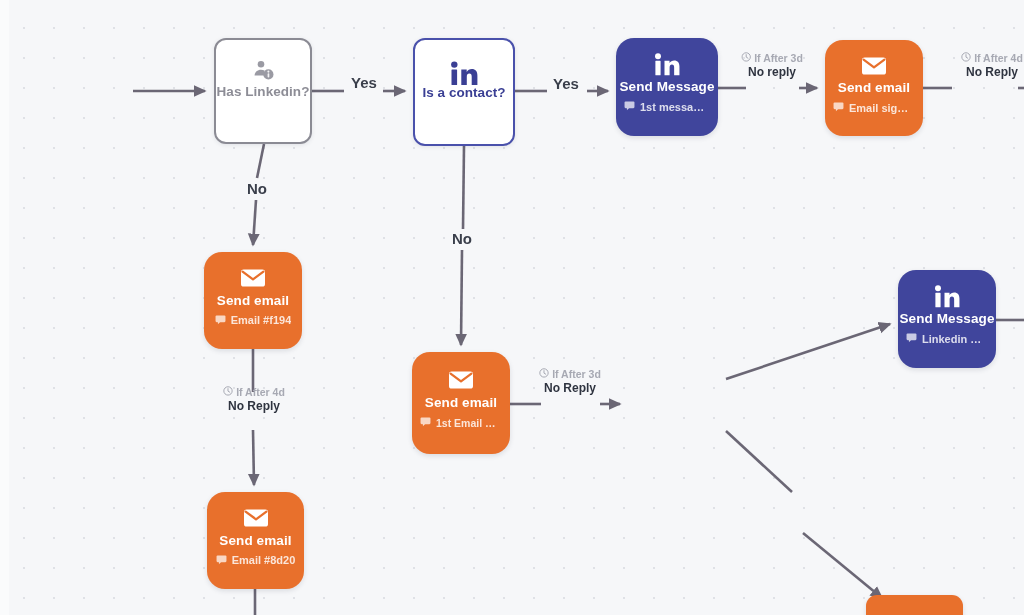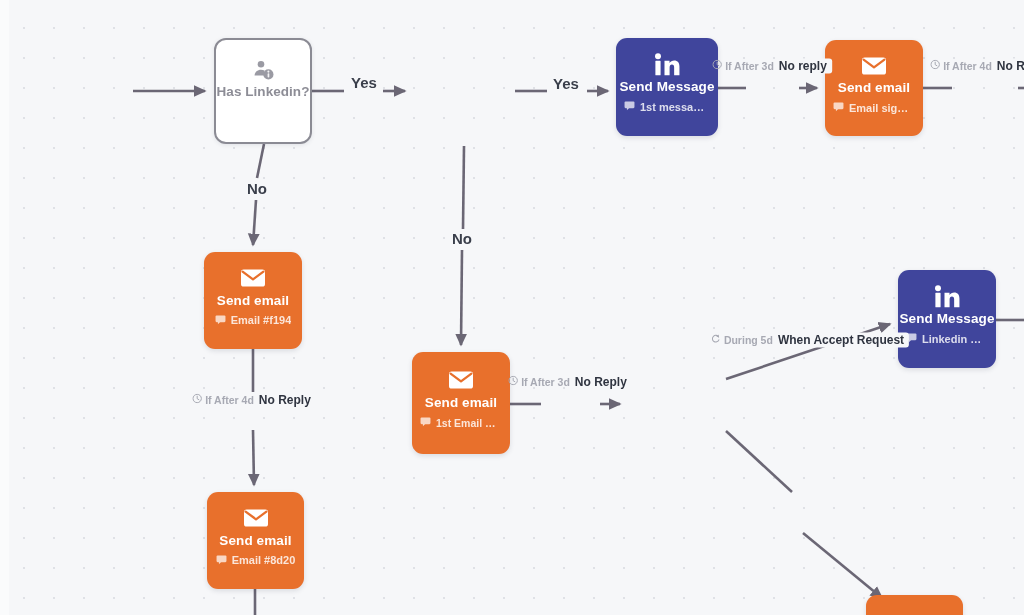--- a/index.html
+++ b/index.html
@@ -84,21 +84,21 @@
   .node-decision .title {
     font-size: 13.5px;
     font-weight: 600;
     letter-spacing: 0.05px;
   }
   .node-decision.gray .title { color: #8d8d96; }
   .node-decision.indigo .title { color: #3a3f94; }
 
   
   .node-action {
-    border-radius: 11px;
+    border-radius: 18px;
     color: #ffffff;
     box-shadow: 0 2px 5px rgba(40,50,70,0.13);
     padding: 0 8px;
   }
   .node-action.blue { background: #40459c; }
   .node-action.orange { background: #e8702c; }
   .node-action .icon-wrap {
     position: absolute;
     top: 14px;
     left: 0; right: 0;
@@ -129,20 +129,21 @@
     overflow: hidden;
     text-overflow: ellipsis;
     white-space: nowrap;
   }
 
   
   .edge-label {
     position: absolute;
     z-index: 4;
     display: flex;
+    flex-direction: column;
     align-items: center;
     line-height: 1.25;
     white-space: nowrap;
     pointer-events: none;
   }
   .edge-label .cond {
     display: flex;
     align-items: center;
     gap: 3px;
     font-size: 10.5px;
@@ -226,20 +227,32 @@
           <path d="M3.6 17.6c0-3.6 2.9-5.8 6.4-5.8 1.3 0 2.5.3 3.5.8l-.4 5H3.6z" fill="#9a9aa3"></path>
           <circle cx="17.4" cy="16.4" r="5.1" fill="#9a9aa3"></circle>
           <circle cx="17.4" cy="13.6" r="1.05" fill="#f2f2f4"></circle>
           <rect x="16.6" y="15.3" width="1.7" height="4.2" rx="0.8" fill="#f2f2f4"></rect>
         </svg>
       </span>
     </div>
     <span class="title">Has Linkedin?</span>
   </div>
 
+  <div class="node node-decision indigo" style="left:413px; top:38px; width:102px; height:108px;">
+    <div class="icon-wrap" style="top:20px;">
+      <span>
+        <svg width="30" height="28" viewBox="0 0 30 28" aria-hidden="true">
+          <rect x="2.5" y="9.5" width="5.6" height="15.5" rx="0.6" fill="#3a3f94"></rect>
+          <circle cx="5.3" cy="4.6" r="3.2" fill="#3a3f94"></circle>
+          <path d="M12.3 9.5h5.4v2.4c1-1.7 2.9-2.8 5.1-2.8 3.7 0 5.6 2.3 5.6 6.6V25h-5.7v-8.3c0-2-.7-3.2-2.4-3.2-1.6 0-2.5 1.1-2.5 3.2V25h-5.5z" fill="#3a3f94"></path>
+        </svg>
+      </span>
+    </div>
+    <span class="title">Is a contact?</span>
+  </div>
 
   <div class="node node-action blue" style="left:616px; top:38px; width:102px; height:98px;">
     <div class="icon-wrap">
       <span>
         <svg width="28" height="26" viewBox="0 0 30 28" aria-hidden="true">
           <rect x="2.5" y="9.5" width="5.6" height="15.5" rx="0.6" fill="#ffffff"></rect>
           <circle cx="5.3" cy="4.6" r="3.2" fill="#ffffff"></circle>
           <path d="M12.3 9.5h5.4v2.4c1-1.7 2.9-2.8 5.1-2.8 3.7 0 5.6 2.3 5.6 6.6V25h-5.7v-8.3c0-2-.7-3.2-2.4-3.2-1.6 0-2.5 1.1-2.5 3.2V25h-5.5z" fill="#ffffff"></path>
         </svg>
       </span>
@@ -426,27 +439,15 @@
         <svg width="10" height="10" viewBox="0 0 12 12" aria-hidden="true">
           <circle cx="6" cy="6" r="5" fill="none" stroke="#a7a9b3" stroke-width="1.2"></circle>
           <path d="M6 3.2 V6.2 L8.1 7.5" fill="none" stroke="#a7a9b3" stroke-width="1.2" stroke-linecap="round"></path>
         </svg>
       </span>
       <span>If After 3d</span>
     </span>
     <span class="main chip-bg">No Reply</span>
   </div>
 
-  <div class="edge-label" style="left:810px; top:340px; transform:translate(-50%,-50%);">
-    <span class="cond">
-      <span>
-        <svg width="10" height="10" viewBox="0 0 12 12" aria-hidden="true">
-          <path d="M9.3 4.2 A4 4 0 1 0 9.6 7.6" fill="none" stroke="#a7a9b3" stroke-width="1.25" stroke-linecap="round"></path>
-          <path d="M9.4 1.3 L9.6 4.5 L6.6 4.0 Z" fill="#a7a9b3"></path>
-        </svg>
-      </span>
-      <span>During 5d</span>
-    </span>
-    <span class="main chip-bg">When Accept Request</span>
-  </div>
 
 
 </div>
 
 </body></html>

